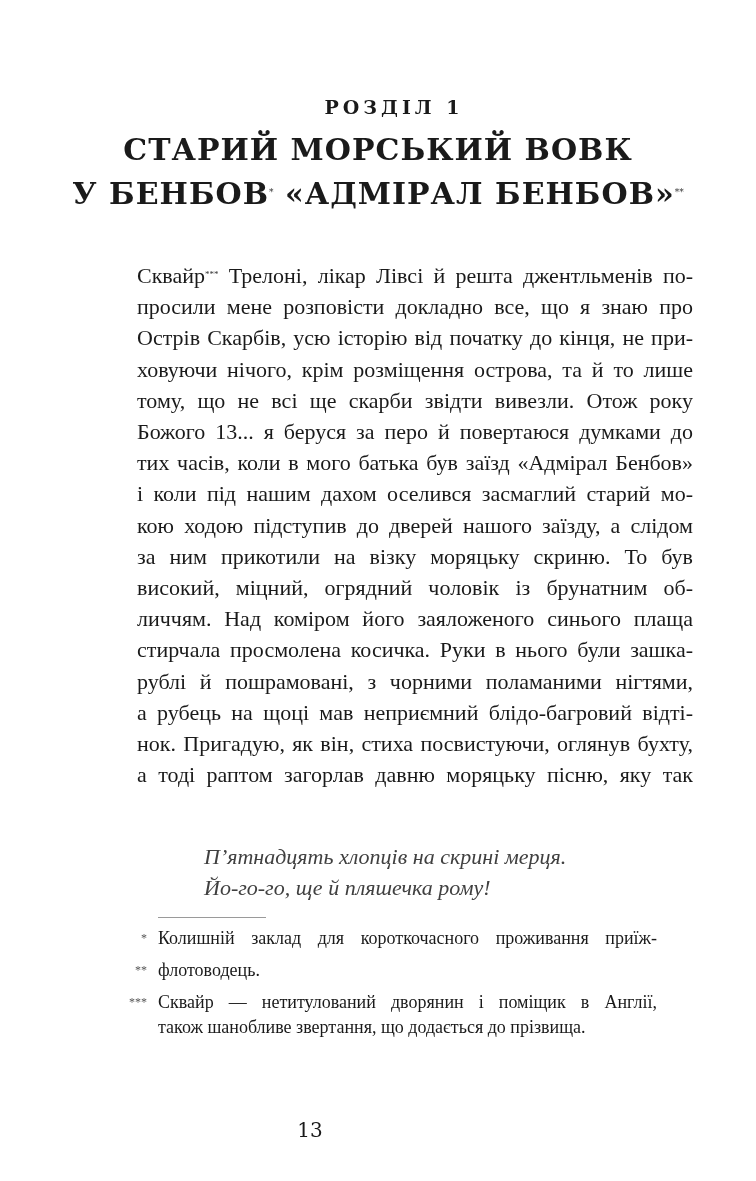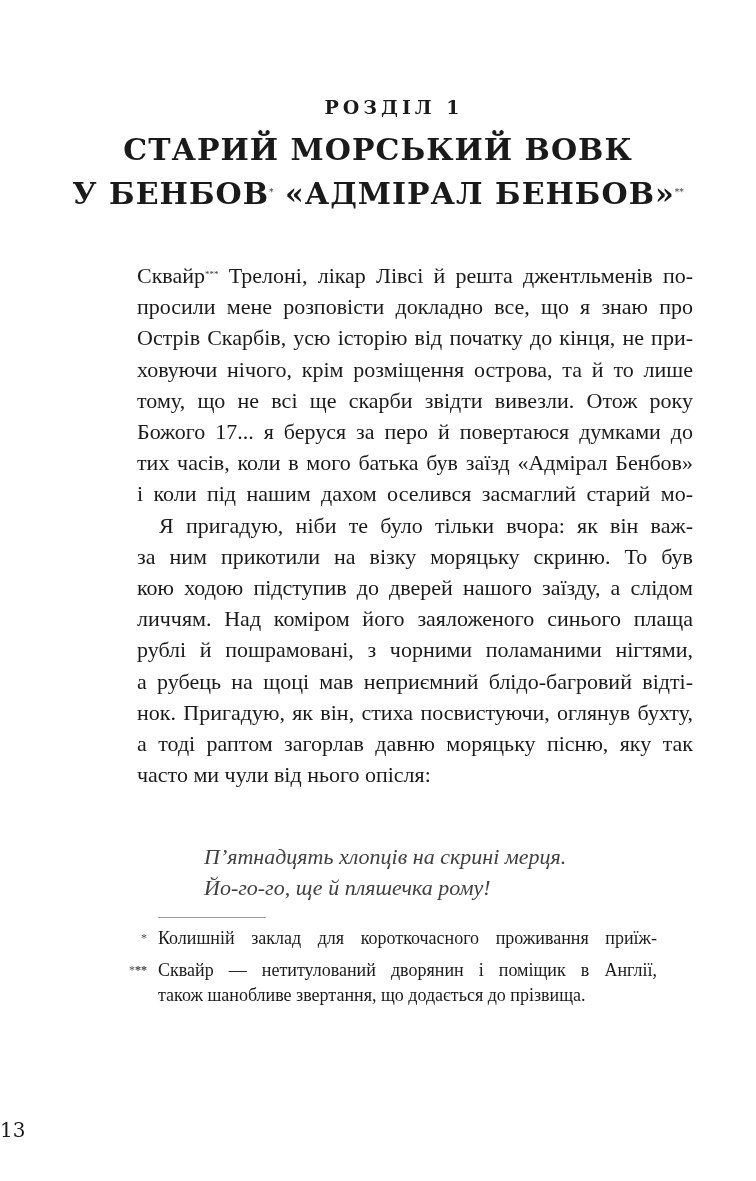--- a/index.html
+++ b/index.html
@@ -127,21 +127,21 @@
       text-align: justify;
       text-align-last: justify;
     }
     .footnote .ln.last { text-align-last: left; }
     .footnote em { font-style: italic; }
     .page-number {
       position: absolute;
       top: 1118px;
       left: 0;
       width: 620px;
-      text-align: left;
+      text-align: center;
       font-family: "DejaVu Serif", serif;
       font-size: 20px;
       color: #1a1a1a;
     }
   </style>
 </head>
 <body>
 
 <div class="page">
 
@@ -152,51 +152,52 @@
     <span class="line"><span>У БЕНБОВ</span><sup class="fn">*</sup><span> «АДМІРАЛ БЕНБОВ»</span><sup class="fn">**</sup></span>
   </div>
 
   <div class="body-text">
     <div>
       <span class="ln"><span>Сквайр</span><sup class="fn">***</sup><span> Трелоні, лікар Лівсі й решта джентльменів по-</span></span>
       <span class="ln">просили мене розповісти докладно все, що я знаю про</span>
       <span class="ln">Острів Скарбів, усю історію від початку до кінця, не при-</span>
       <span class="ln">ховуючи нічого, крім розміщення острова, та й то лише</span>
       <span class="ln">тому, що не всі ще скарби звідти вивезли. Отож року</span>
-      <span class="ln">Божого 17... я беруся за перо й повертаюся думками до</span>
+      <span class="ln">Божого 13... я беруся за перо й повертаюся думками до</span>
       <span class="ln">тих часів, коли в мого батька був заїзд «Адмірал Бенбов»</span>
       <span class="ln">і коли під нашим дахом оселився засмаглий старий мо-</span>
     </div>
     <div>
-      <span class="ln indent">Я пригадую, ніби те було тільки вчора: як він важ-</span>
+      <span class="ln">кою ходою підступив до дверей нашого заїзду, а слідом</span>
       <span class="ln">за ним прикотили на візку моряцьку скриню. То був</span>
-      <span class="ln">кою ходою підступив до дверей нашого заїзду, а слідом</span>
+      <span class="ln">високий, міцний, огрядний чоловік із брунатним об-</span>
       <span class="ln">личчям. Над коміром його заяложеного синього плаща</span>
+      <span class="ln">стирчала просмолена косичка. Руки в нього були зашка-</span>
       <span class="ln">рублі й пошрамовані, з чорними поламаними нігтями,</span>
       <span class="ln">а рубець на щоці мав неприємний блідо-багровий відті-</span>
       <span class="ln">нок. Пригадую, як він, стиха посвистуючи, оглянув бухту,</span>
       <span class="ln">а тоді раптом загорлав давню моряцьку пісню, яку так</span>
-      <span class="ln last">часто ми чули від нього опісля:</span>
     </div>
   </div>
 
   <div class="poem">
     <span class="ln">П’ятнадцять хлопців на скрині мерця.</span>
     <span class="ln">Йо-го-го, ще й пляшечка рому!</span>
   </div>
 
   <div class="fn-rule"></div>
 
   <div class="footnotes">
     <div class="footnote">
       <span class="mark">*</span>
       <span class="ln">Колишній заклад для короткочасного проживання приїж-</span>
     </div>
     <div class="footnote">
       <span class="mark">**</span>
+      <span class="ln last">флотоводець.</span>
     </div>
     <div class="footnote">
       <span class="mark">***</span>
       <span class="ln">Сквайр — нетитулований дворянин і поміщик в Англії,</span>
       <span class="ln last">також шанобливе звертання, що додається до прізвища.</span>
     </div>
   </div>
 
   <div class="page-number">13</div>
 

